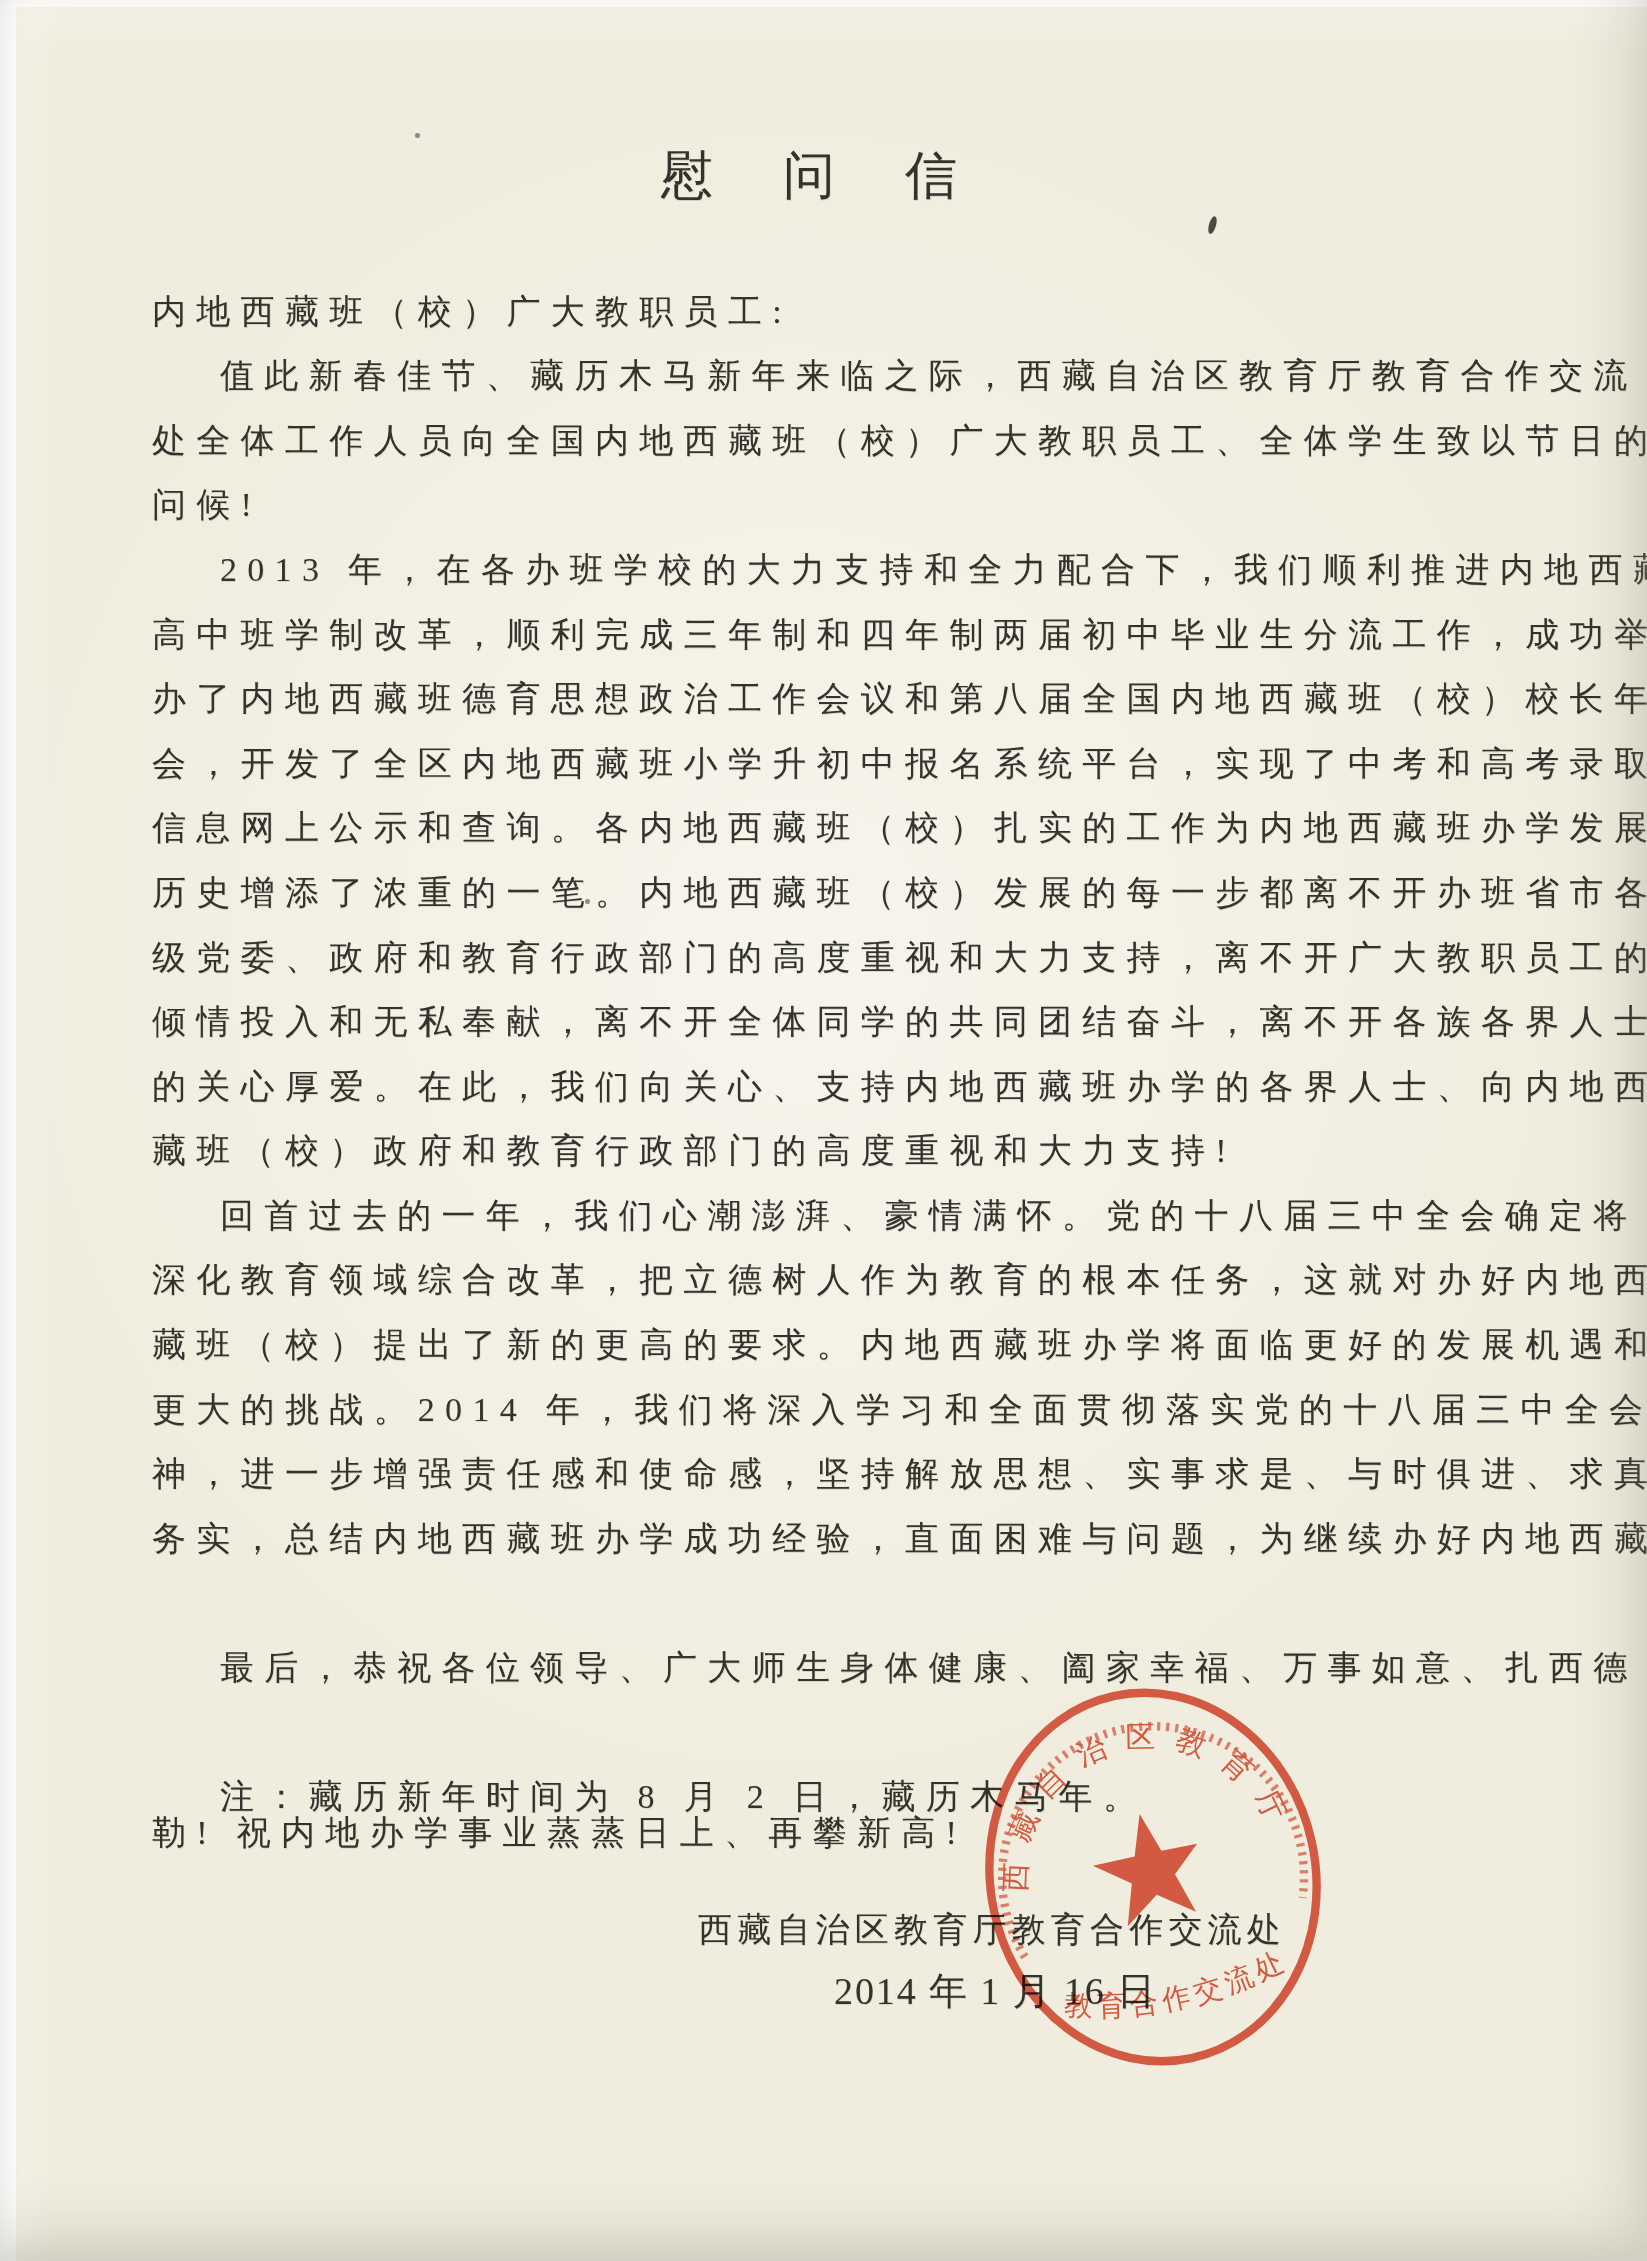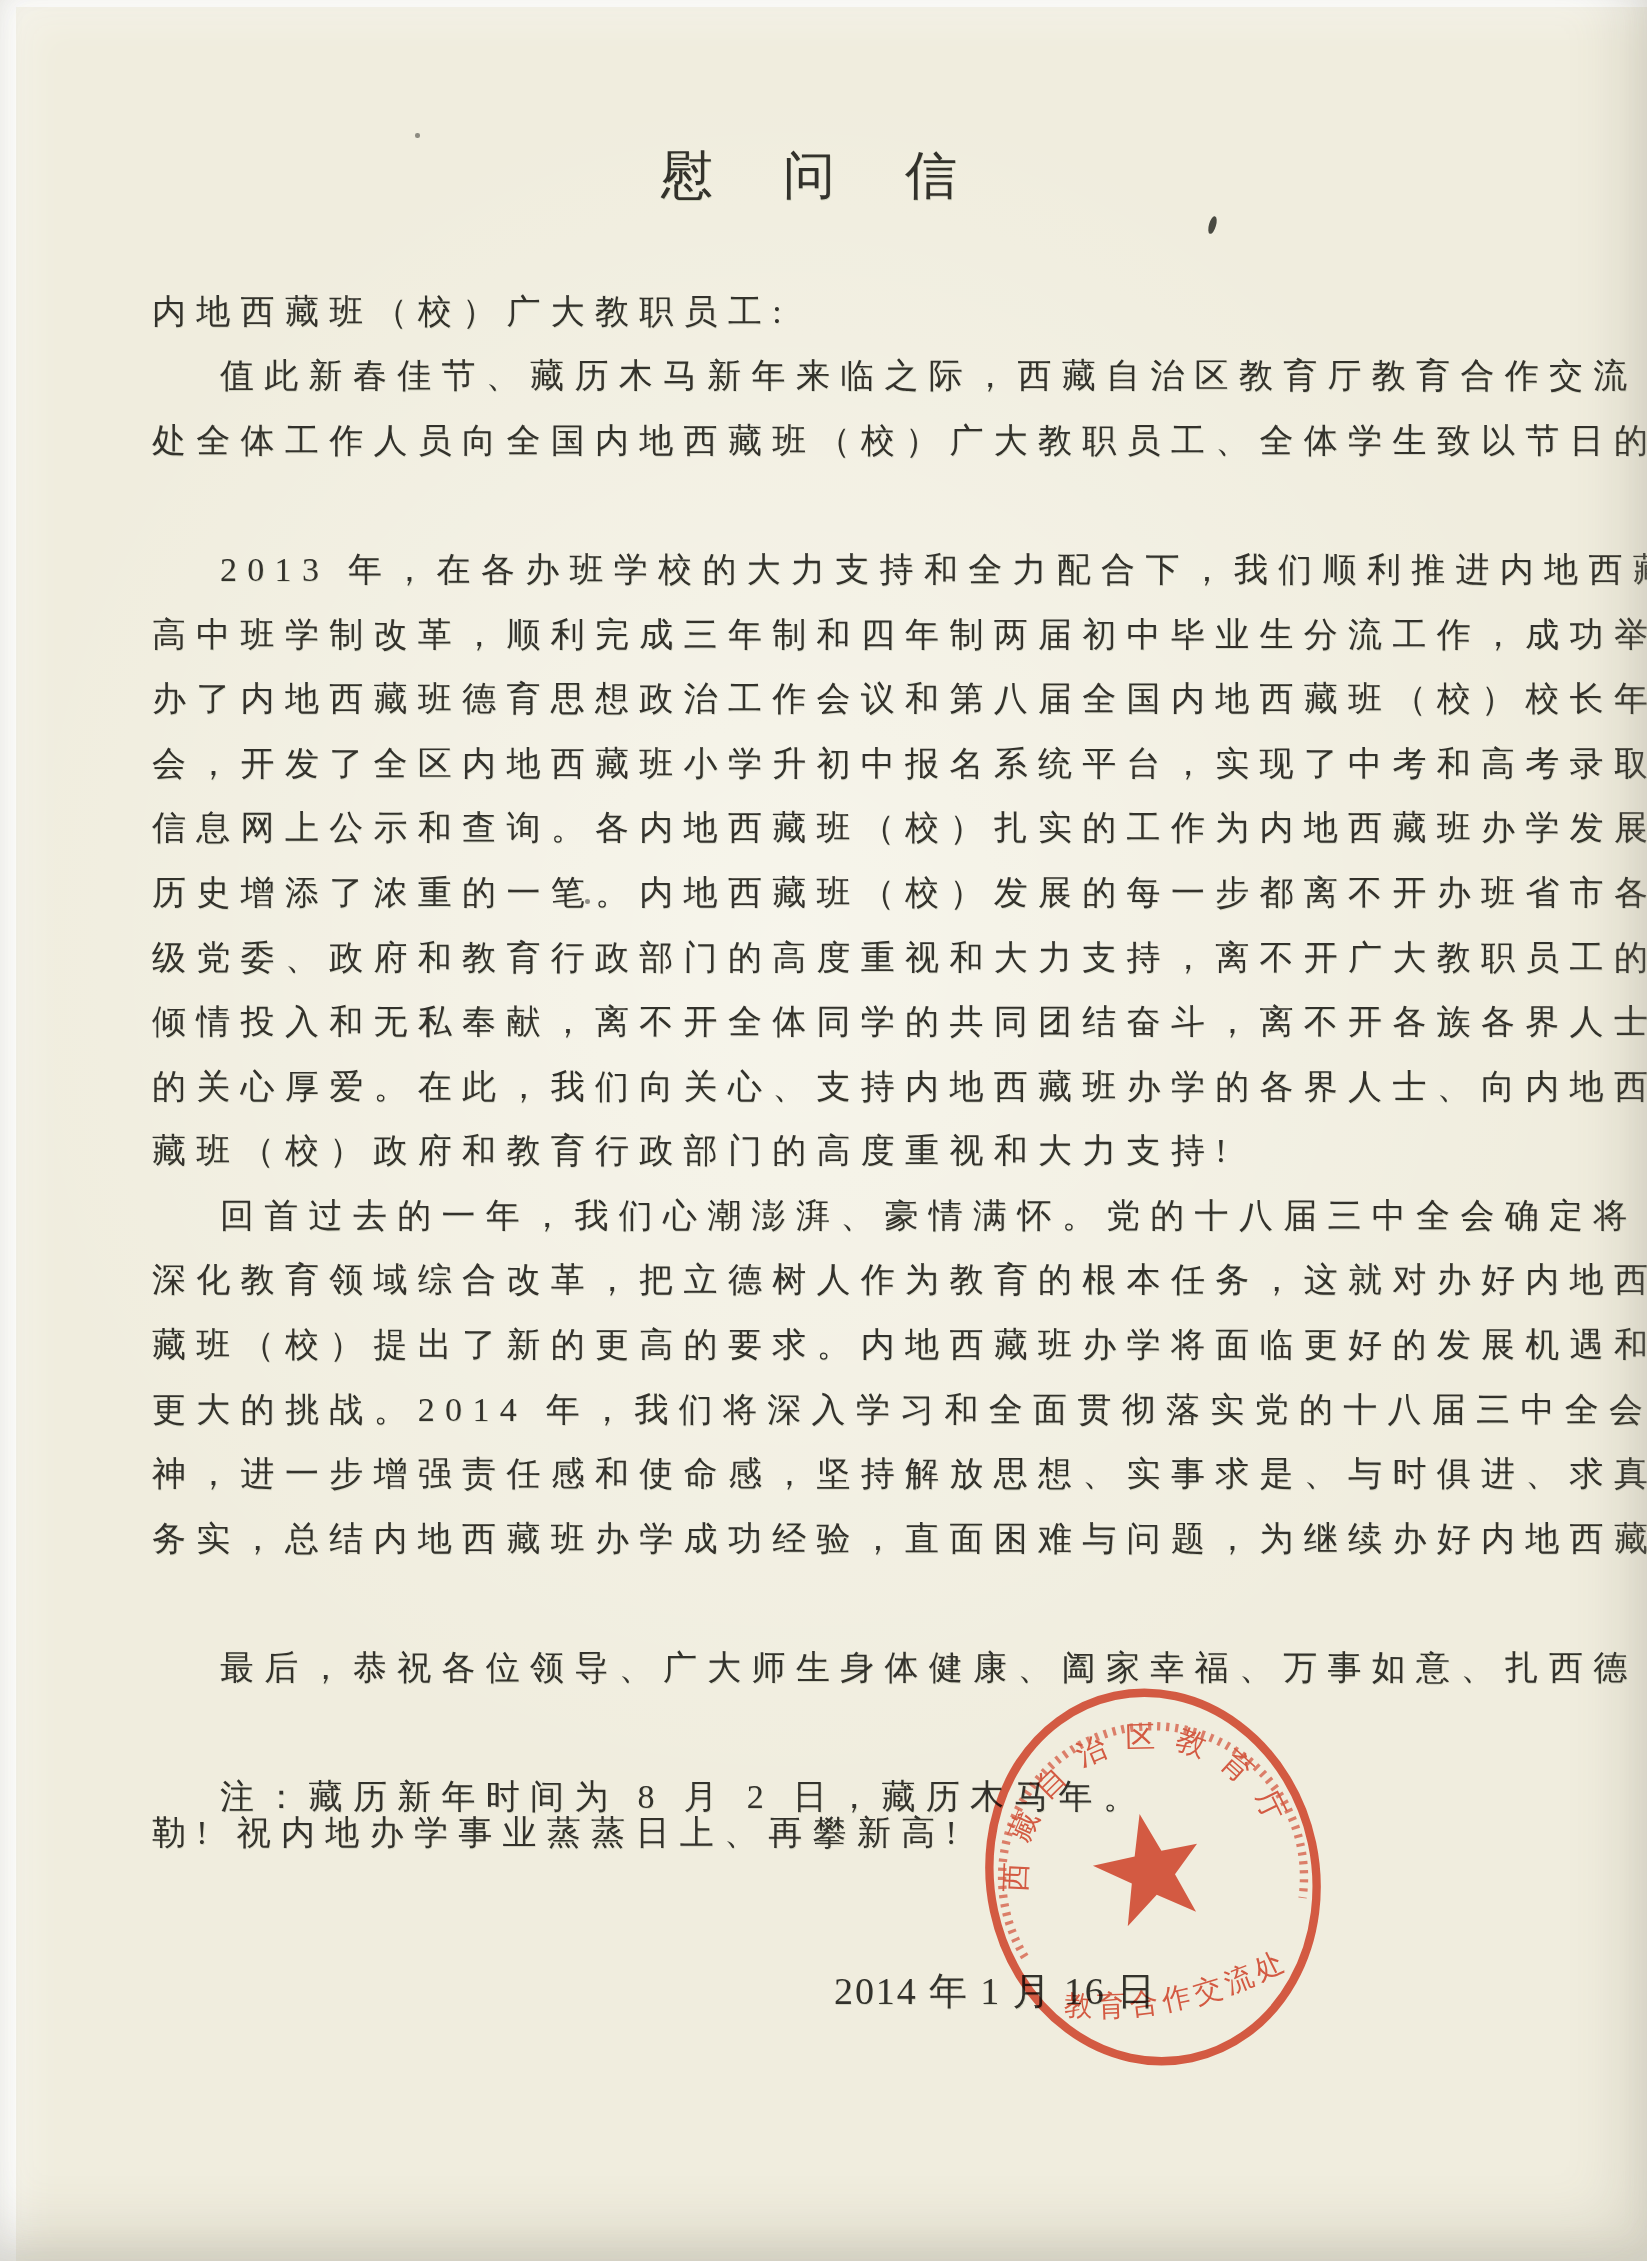--- a/index.html
+++ b/index.html
@@ -77,40 +77,42 @@
 <div class="page">
   <div class="strip-left"></div>
   <div class="strip-top"></div>
 
   <div class="title">慰　问　信</div>
 
   <div class="ln" style="top:291px">内地西藏班（校）广大教职员工:</div>
 
   <div class="ln indent justify" style="top:355px">值此新春佳节、藏历木马新年来临之际，西藏自治区教育厅教育合作交流</div>
   <div class="ln justify" style="top:420px">处全体工作人员向全国内地西藏班（校）广大教职员工、全体学生致以节日的</div>
+  <div class="ln" style="top:484px">问候!</div>
   <div class="ln indent justify" style="top:549px">2013 年，在各办班学校的大力支持和全力配合下，我们顺利推进内地西藏</div>
   <div class="ln justify" style="top:614px">高中班学制改革，顺利完成三年制和四年制两届初中毕业生分流工作，成功举</div>
   <div class="ln justify" style="top:678px">办了内地西藏班德育思想政治工作会议和第八届全国内地西藏班（校）校长年</div>
   <div class="ln justify" style="top:743px">会，开发了全区内地西藏班小学升初中报名系统平台，实现了中考和高考录取</div>
   <div class="ln justify" style="top:807px">信息网上公示和查询。各内地西藏班（校）扎实的工作为内地西藏班办学发展</div>
   <div class="ln justify" style="top:872px">历史增添了浓重的一笔。内地西藏班（校）发展的每一步都离不开办班省市各</div>
   <div class="ln justify" style="top:937px">级党委、政府和教育行政部门的高度重视和大力支持，离不开广大教职员工的</div>
   <div class="ln justify" style="top:1001px">倾情投入和无私奉献，离不开全体同学的共同团结奋斗，离不开各族各界人士</div>
   <div class="ln justify" style="top:1066px">的关心厚爱。在此，我们向关心、支持内地西藏班办学的各界人士、向内地西</div>
   <div class="ln" style="top:1130px">藏班（校）政府和教育行政部门的高度重视和大力支持!</div>
   <div class="ln indent justify" style="top:1195px">回首过去的一年，我们心潮澎湃、豪情满怀。党的十八届三中全会确定将</div>
   <div class="ln justify" style="top:1259px">深化教育领域综合改革，把立德树人作为教育的根本任务，这就对办好内地西</div>
   <div class="ln justify" style="top:1324px">藏班（校）提出了新的更高的要求。内地西藏班办学将面临更好的发展机遇和</div>
   <div class="ln justify" style="top:1389px">更大的挑战。2014 年，我们将深入学习和全面贯彻落实党的十八届三中全会精</div>
   <div class="ln justify" style="top:1453px">神，进一步增强责任感和使命感，坚持解放思想、实事求是、与时俱进、求真</div>
   <div class="ln justify" style="top:1518px">务实，总结内地西藏班办学成功经验，直面困难与问题，为继续办好内地西藏</div>
   <div class="ln indent justify" style="top:1647px">最后，恭祝各位领导、广大师生身体健康、阖家幸福、万事如意、扎西德</div>
   <div class="ln" style="top:1812px">勒! 祝内地办学事业蒸蒸日上、再攀新高!</div>
   <div class="ln indent" style="top:1776px">注：藏历新年时间为 8 月 2 日，藏历木马年。</div>
 
+  <div class="sig">西藏自治区教育厅教育合作交流处</div>
   <div class="date">2014 年 1 月 16 日</div>
 
   <div class="seal">
     <svg width="362" height="400" viewBox="0 0 560 620">
       <ellipse class="seal-stroke" cx="280" cy="310" rx="252" ry="287" stroke-width="13"></ellipse>
       <path id="tibArc" d="M 60,390 A 234,234 0 1 1 500,390" fill="none"></path>
       <path class="seal-stroke" d="M 60,390 A 234,234 0 1 1 500,390" stroke-width="13" stroke-dasharray="5 9" opacity="0.75"></path>
       <path id="ringArc" d="M 96,372 A 196,196 0 1 1 464,372" fill="none"></path>
       <text class="seal-text" font-size="46" letter-spacing="28">
         <textPath href="#ringArc" startOffset="50%" text-anchor="middle">西藏自治区教育厅</textPath>

